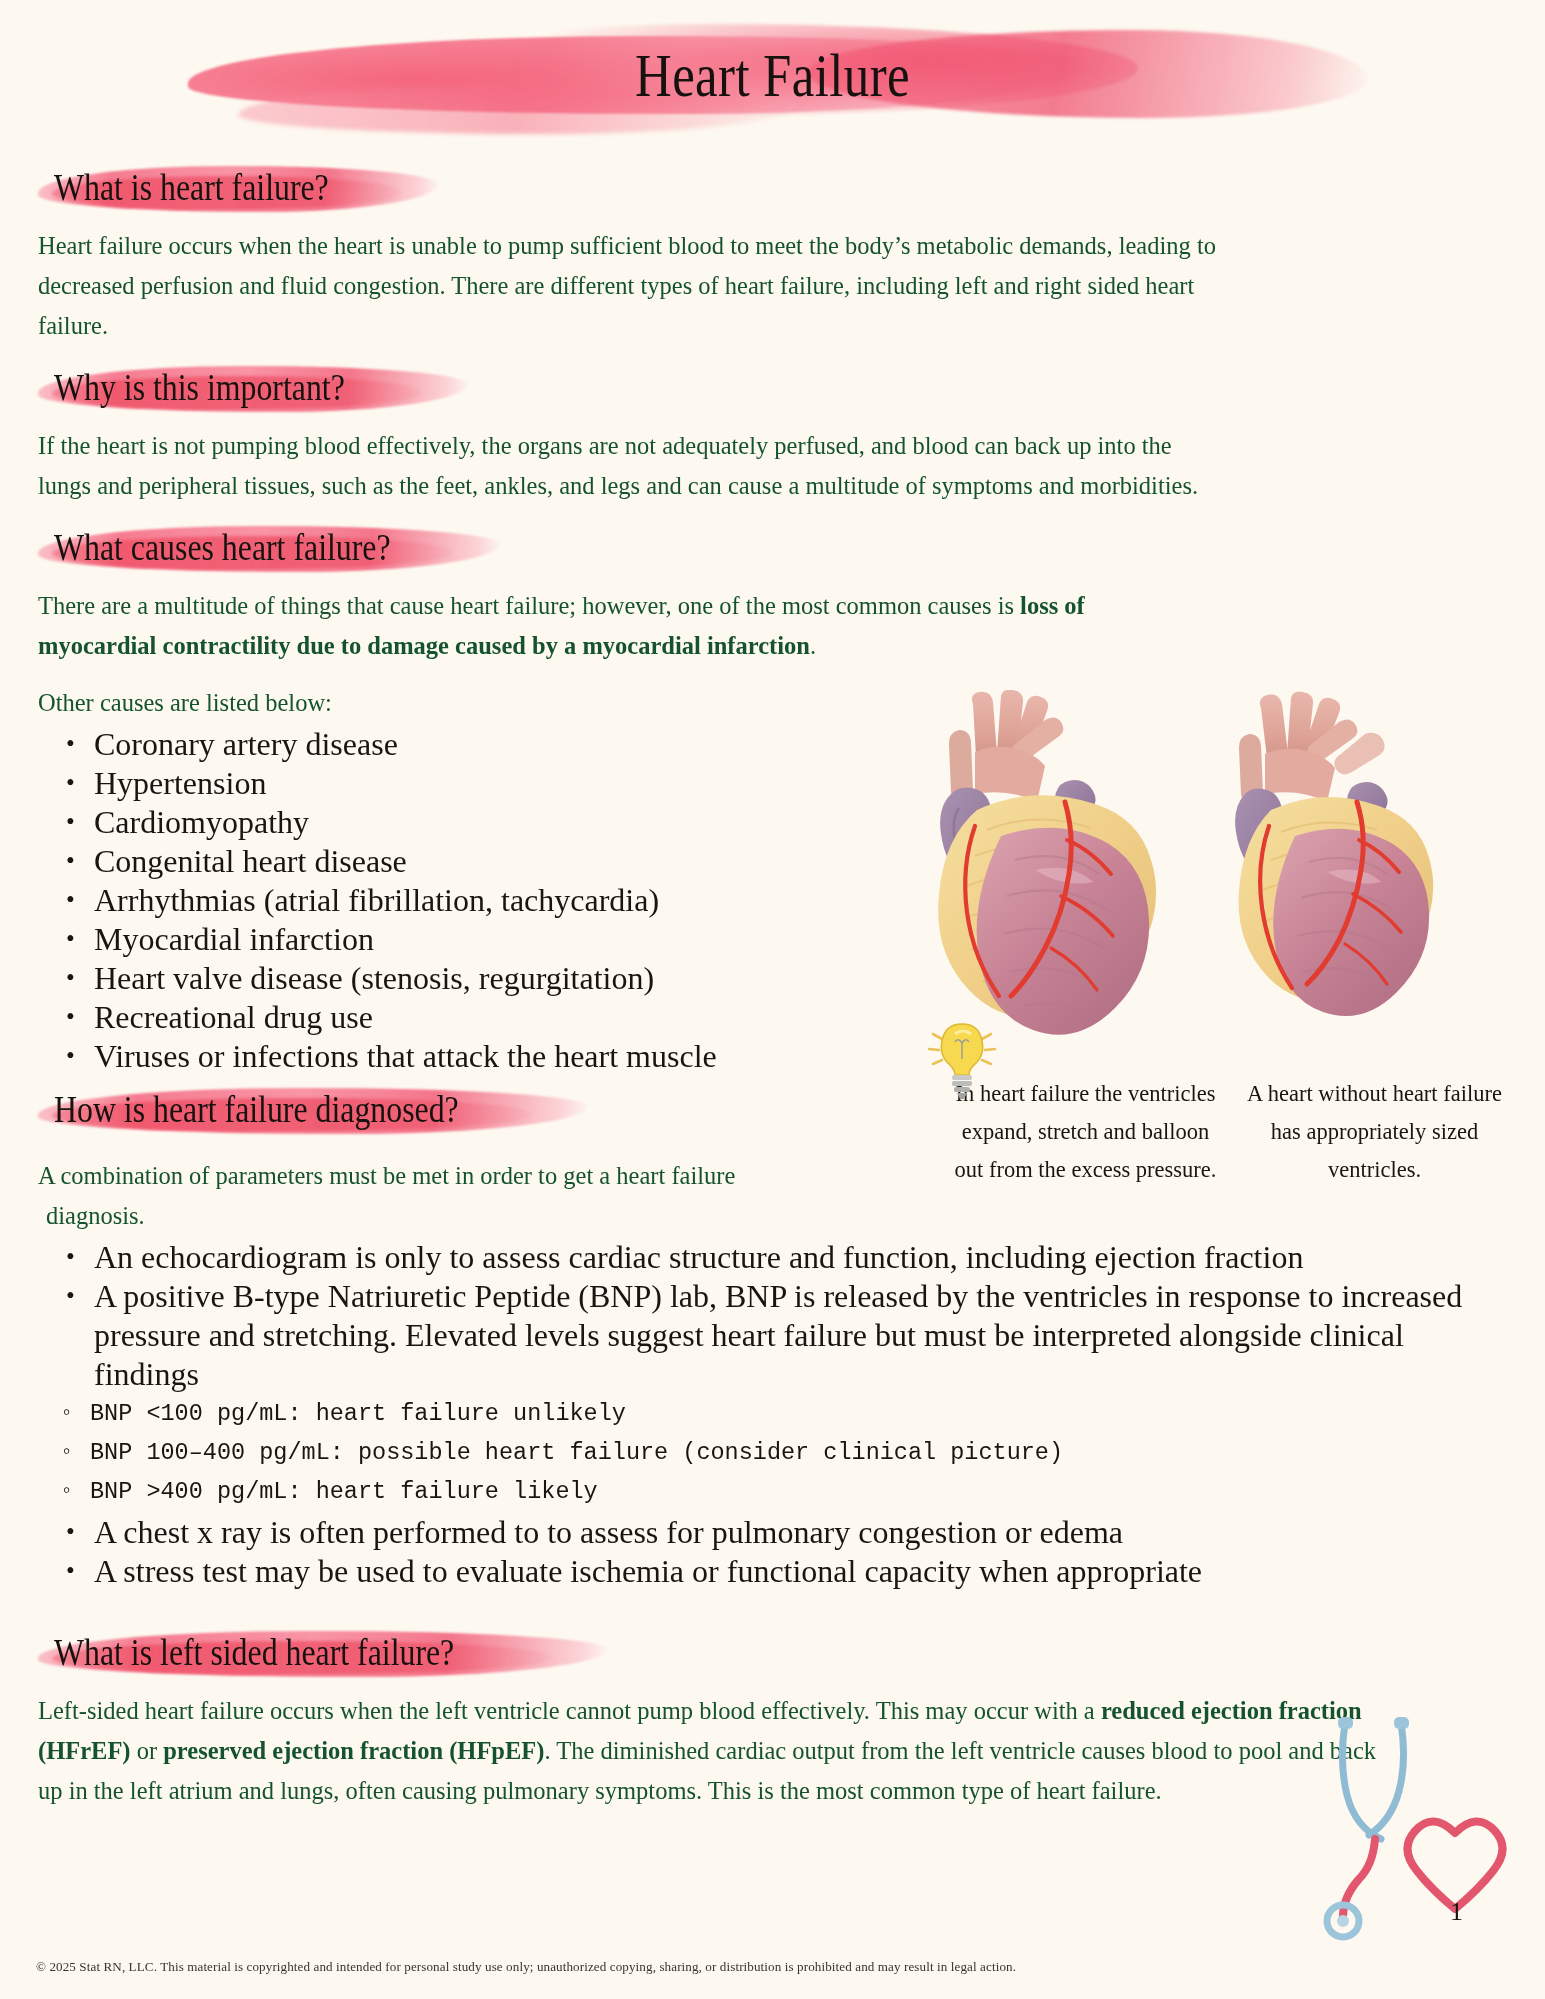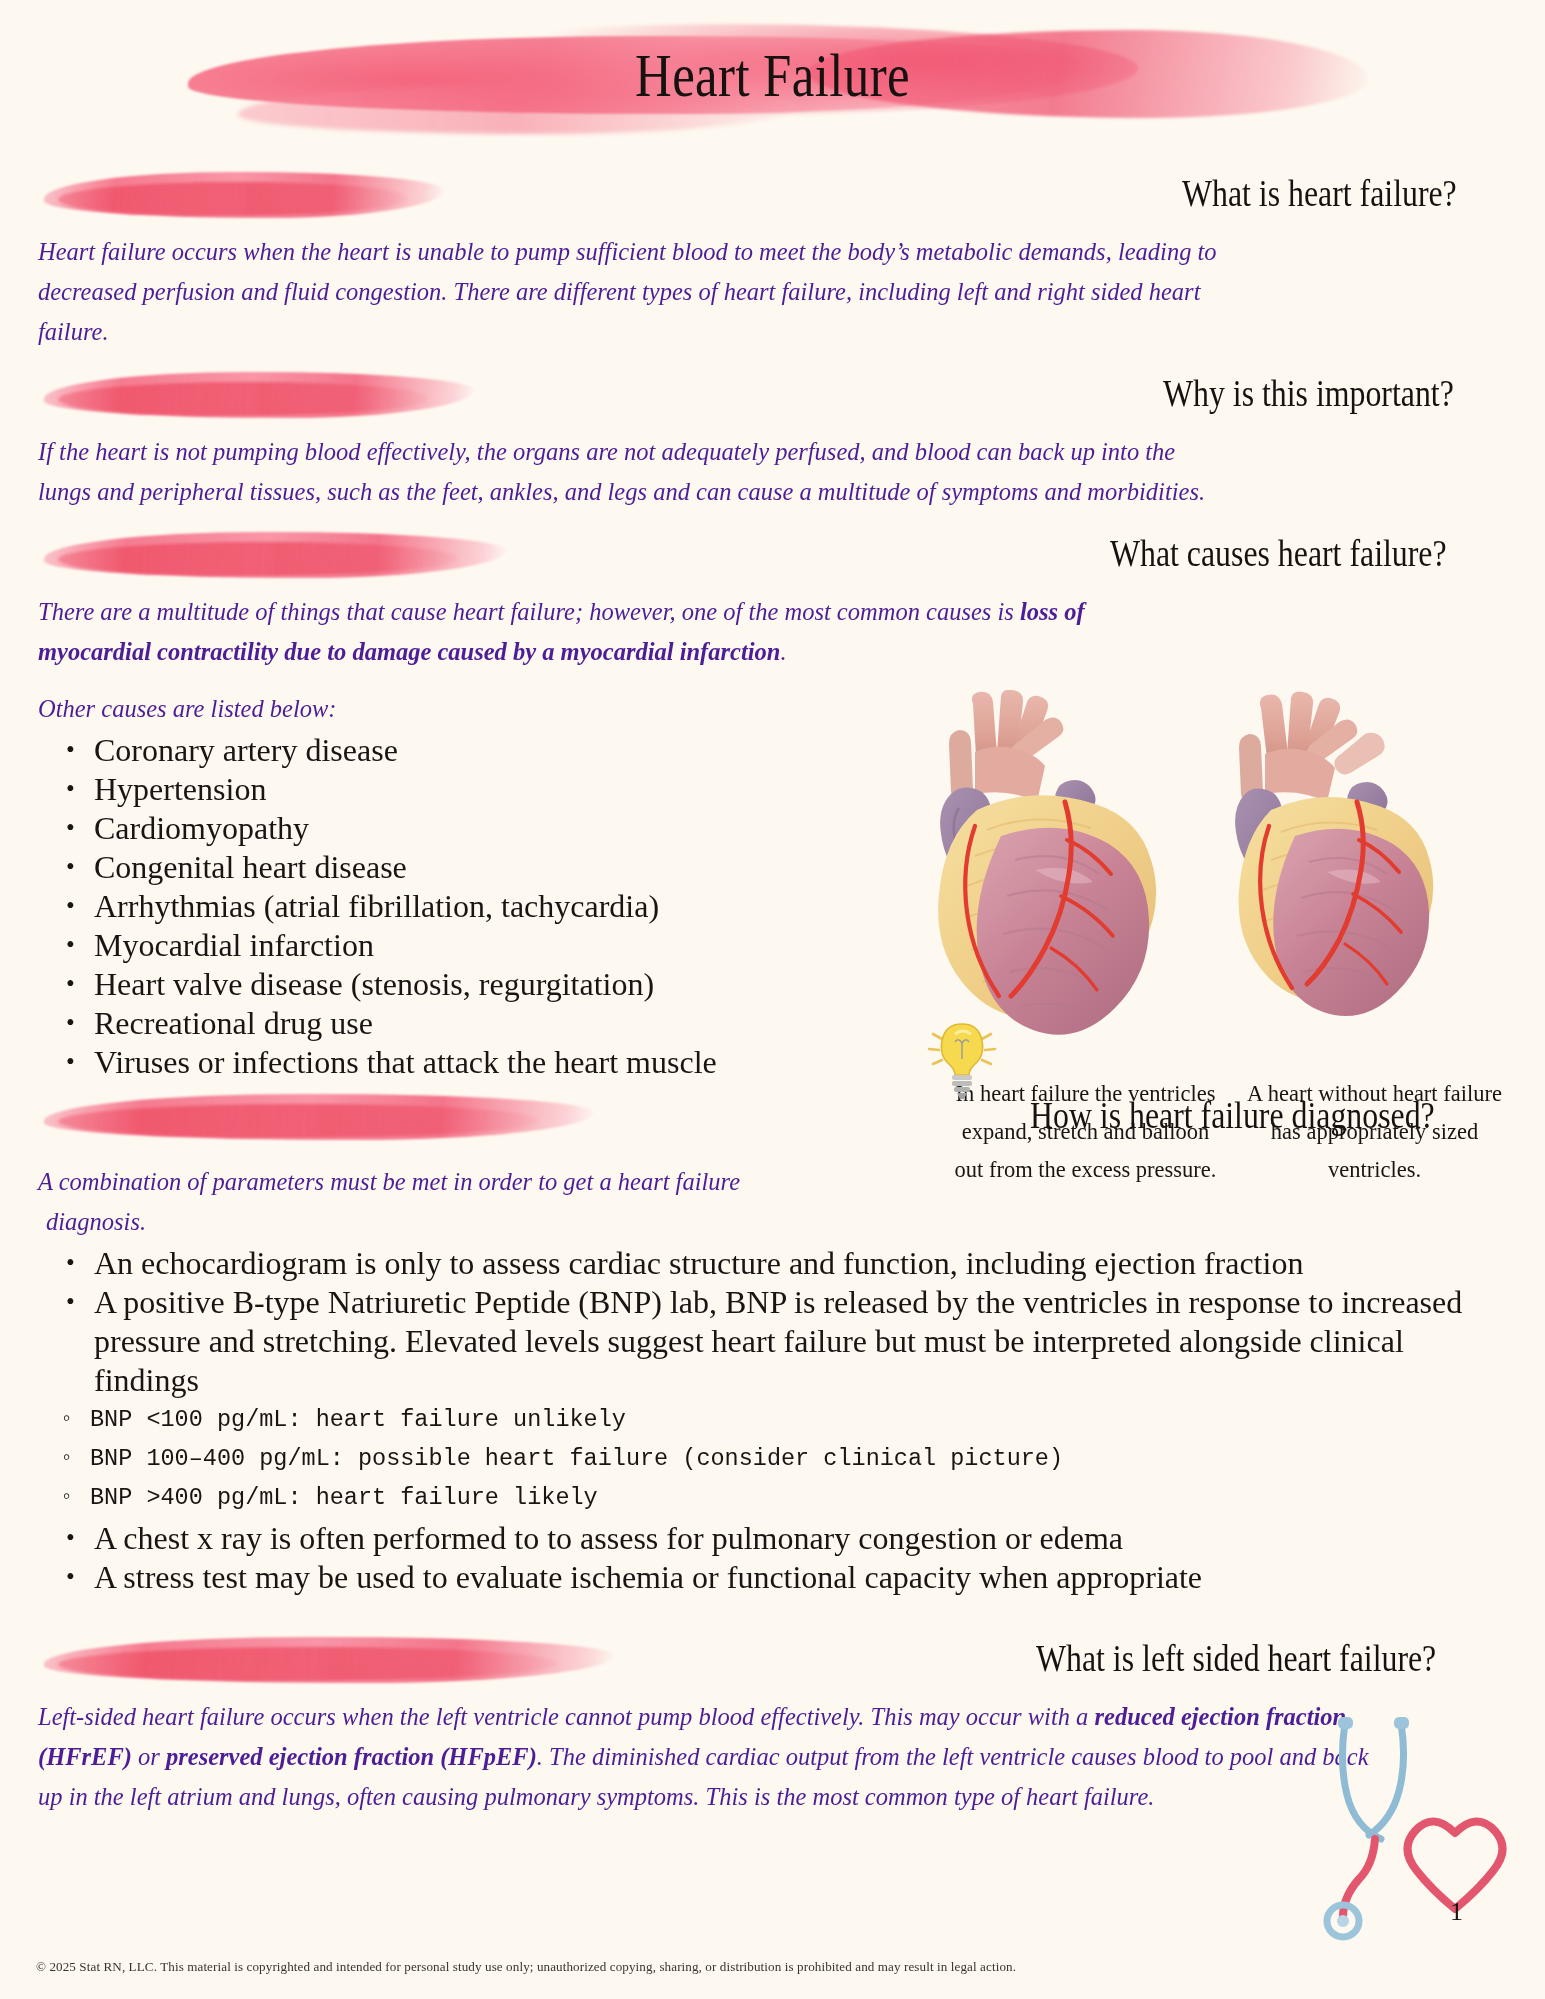--- a/index.html
+++ b/index.html
@@ -70,24 +70,23 @@
     line-height: 150px;
     font-weight: 400;
     letter-spacing: 0.5px;
     transform: scaleX(0.82);
     color: #17120f;
   }
 
   
   .section-head {
     position: relative;
-    margin: 6px;
+    margin: 0;
     padding: 0 0 0 16px;
     height: 58px;
-    text-align: right;
   }
   .section-head .sh-text {
     position: relative;
     z-index: 3;
     font-size: 37px;
     line-height: 56px;
     font-weight: 400;
     transform: scaleX(0.86);
     transform-origin: left center;
     display: inline-block;
@@ -114,23 +113,22 @@
     border-radius: 52% 48% 56% 44% / 52% 48% 50% 50%;
     filter: blur(1.6px);
     mix-blend-mode: multiply;
   }
 
   
   .body-text {
     font-size: 24.5px;
     line-height: 40px;
     margin: 8px 0 0 0;
-    color: #4c1d95;
+    color: #14532d;
     max-width: 1180px;
-    font-style: italic;
   }
   .body-text b, .bold {
     font-weight: 700;
   }
   ul.bullets {
     list-style: none;
     margin: 2px 0 0 0;
     padding: 0;
   }
   ul.bullets > li {

